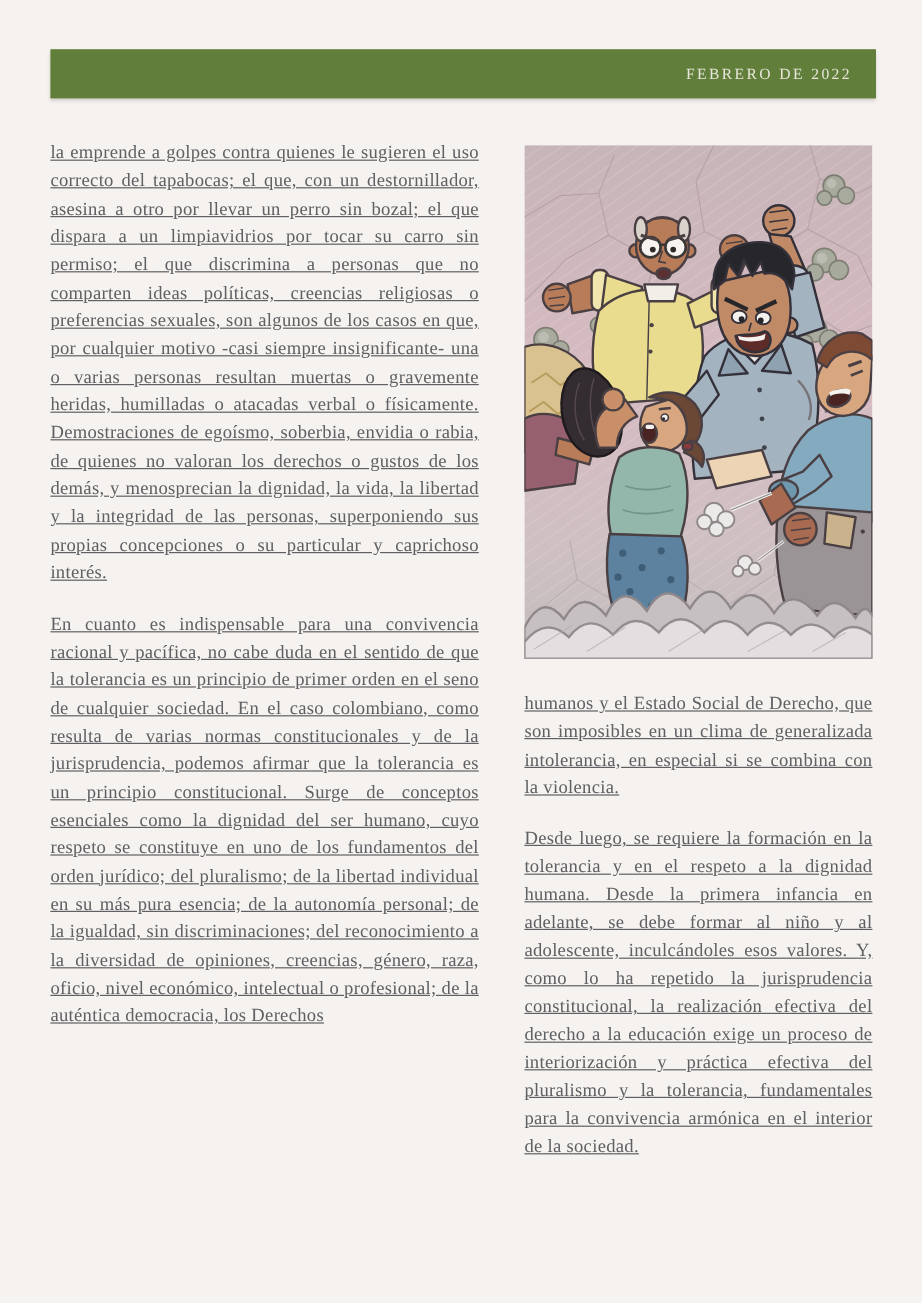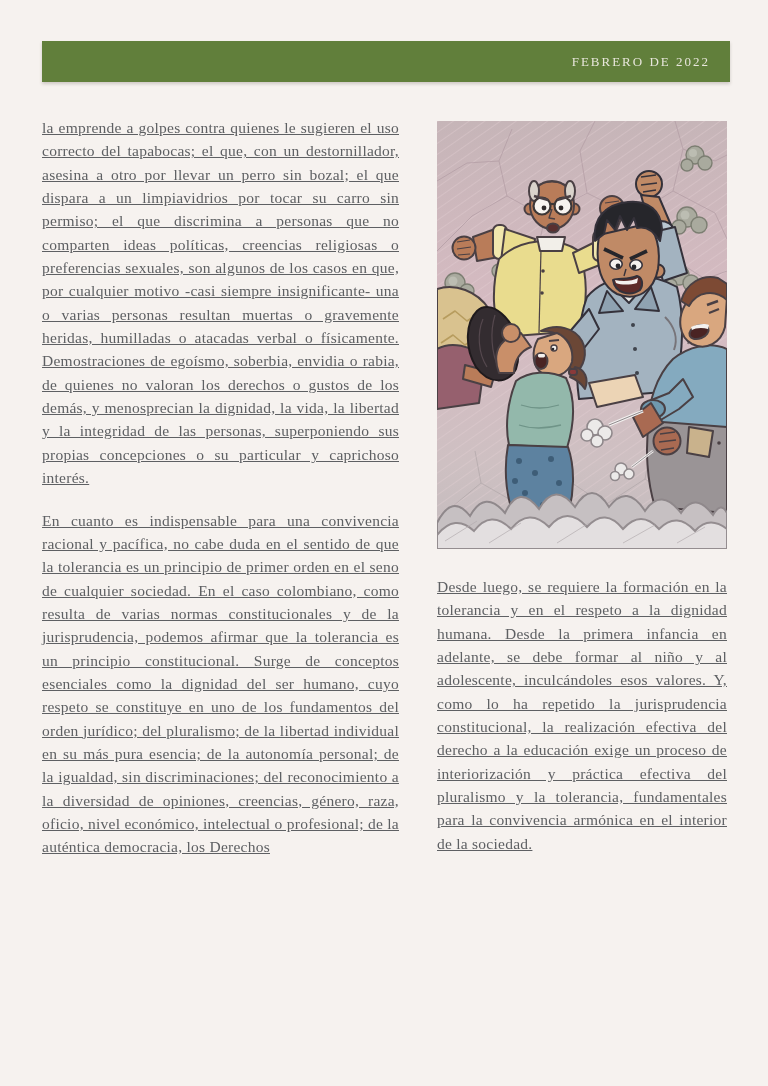--- a/index.html
+++ b/index.html
@@ -267,16 +267,17 @@
           <path d="M195,346 L216,330" stroke="#8f888b" stroke-width="0.9" fill="none"></path>
         </g>
 
         <g>
           <path d="M0,402 Q15,372 33,395 Q48,368 68,392 Q82,362 102,388 Q118,360 138,386 Q155,358 172,386 Q190,362 208,390 Q224,366 244,392 Q258,370 276,394 Q284,380 290,392 L290,428 L0,428 Z" fill="#c6c0c2" stroke="#8f888b" stroke-width="2"></path>
           <path d="M0,414 Q18,392 37,410 Q54,388 74,408 Q92,386 112,406 Q130,384 150,406 Q168,386 186,408 Q204,388 222,408 Q240,390 258,410 Q272,394 290,408 L290,428 L0,428 Z" fill="#e3dfe0" stroke="#948d90" stroke-width="2"></path>
           <path d="M8,420 L40,400 M52,422 L84,402 M120,422 L152,402 M186,422 L218,404 M240,422 L268,406" stroke="#b3acaf" stroke-width="1" fill="none" opacity="0.7"></path>
         </g>
       </svg>
     </div>
+    <p>humanos y el Estado Social de Derecho, que son imposibles en un clima de generalizada intolerancia, en especial si se combina con la violencia.</p>
     <p>Desde luego, se requiere la formación en la tolerancia y en el respeto a la dignidad humana. Desde la primera infancia en adelante, se debe formar al niño y al adolescente, inculcándoles esos valores. Y, como lo ha repetido la jurisprudencia constitucional, la realización efectiva del derecho a la educación exige un proceso de interiorización y práctica efectiva del pluralismo y la tolerancia, fundamentales para la convivencia armónica en el interior de la sociedad.</p>
   </div>
 
 </div>
 
 </body></html>

